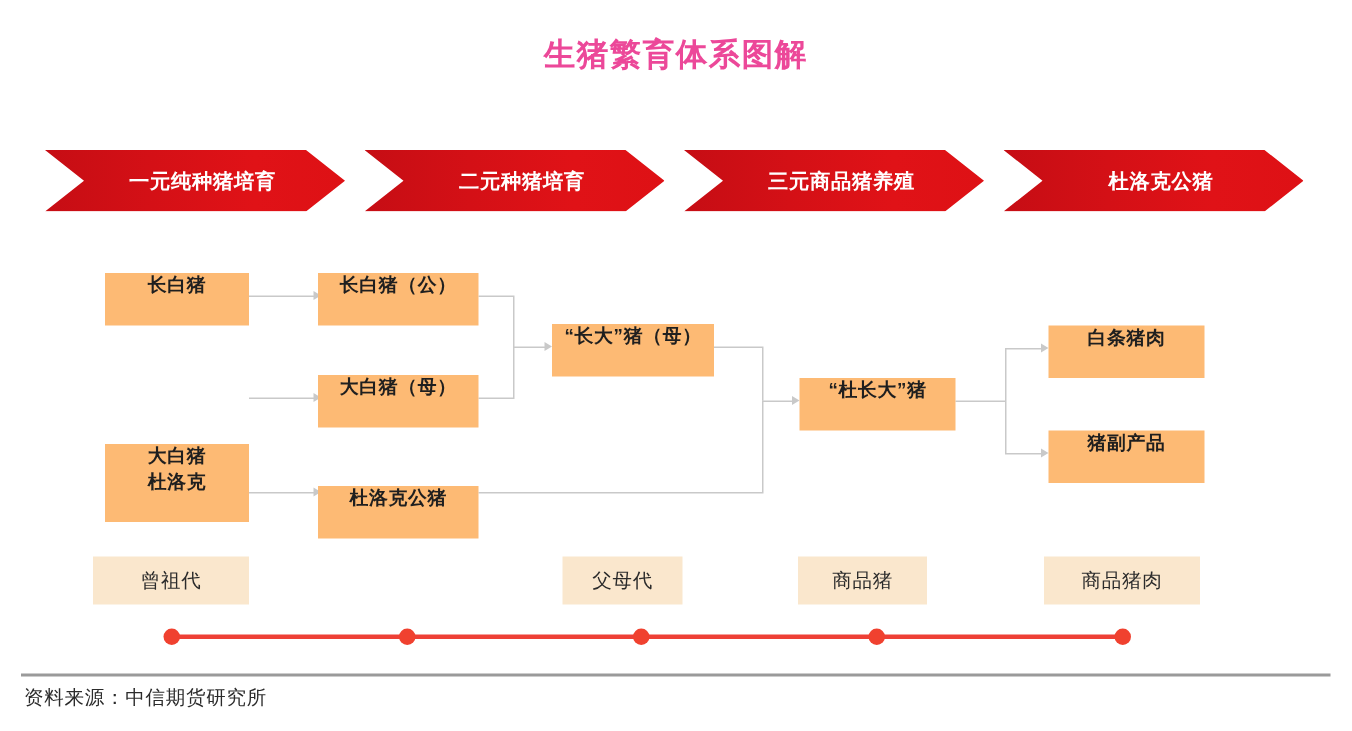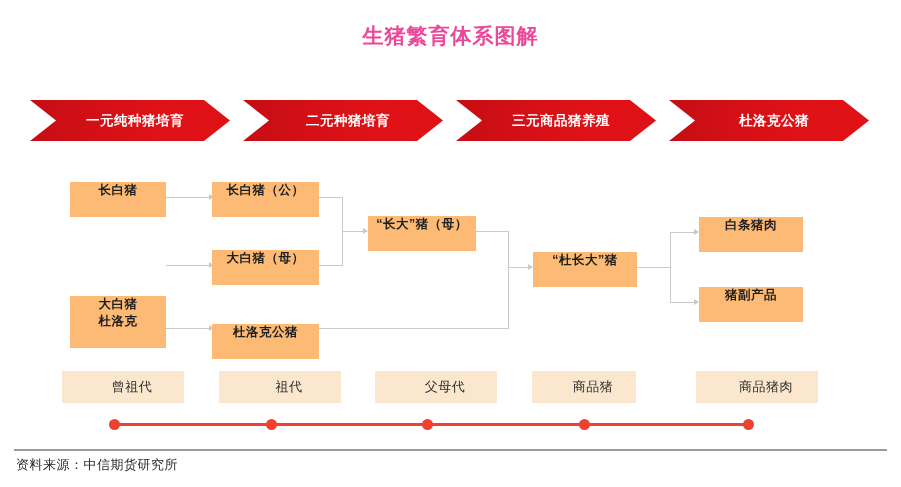--- a/index.html
+++ b/index.html
@@ -91,21 +91,20 @@
     top: 371px;
     height: 32px;
     background: #fae7cd;
     color: #2b2b2b;
     font-size: 13px;
     display: flex;
     align-items: center;
     justify-content: center;
     letter-spacing: 0.5px;
     white-space: nowrap;
-    padding-left: 18px;
   }
 
   
   .timeline-bar {
     position: absolute;
     top: 423px;
     height: 3px;
     background: #ee4036;
     border-radius: 2px;
   }
@@ -222,24 +221,21 @@
   <div class="gbox" style="left:699px; top:217px; width:104px;">
     <span>白条猪肉</span>
   </div>
   <div class="gbox" style="left:699px; top:287px; width:104px;">
     <span>猪副产品</span>
   </div>
 
   <div class="bbox" style="left:62px; width:104px;">
     <span>曾祖代</span>
   </div>
-  <div class="bbox" style="left:219px; width:104px;">
-    <span>祖代</span>
-  </div>
-  <div class="bbox" style="left:375px; width:104px;">
+  <div class="bbox" style="left:375px; width:80px;">
     <span>父母代</span>
   </div>
   <div class="bbox" style="left:532px; width:86px;">
     <span>商品猪</span>
   </div>
   <div class="bbox" style="left:696px; width:104px;">
     <span>商品猪肉</span>
   </div>
 
   <div class="timeline-bar" style="left:114px; width:634px;"></div>

